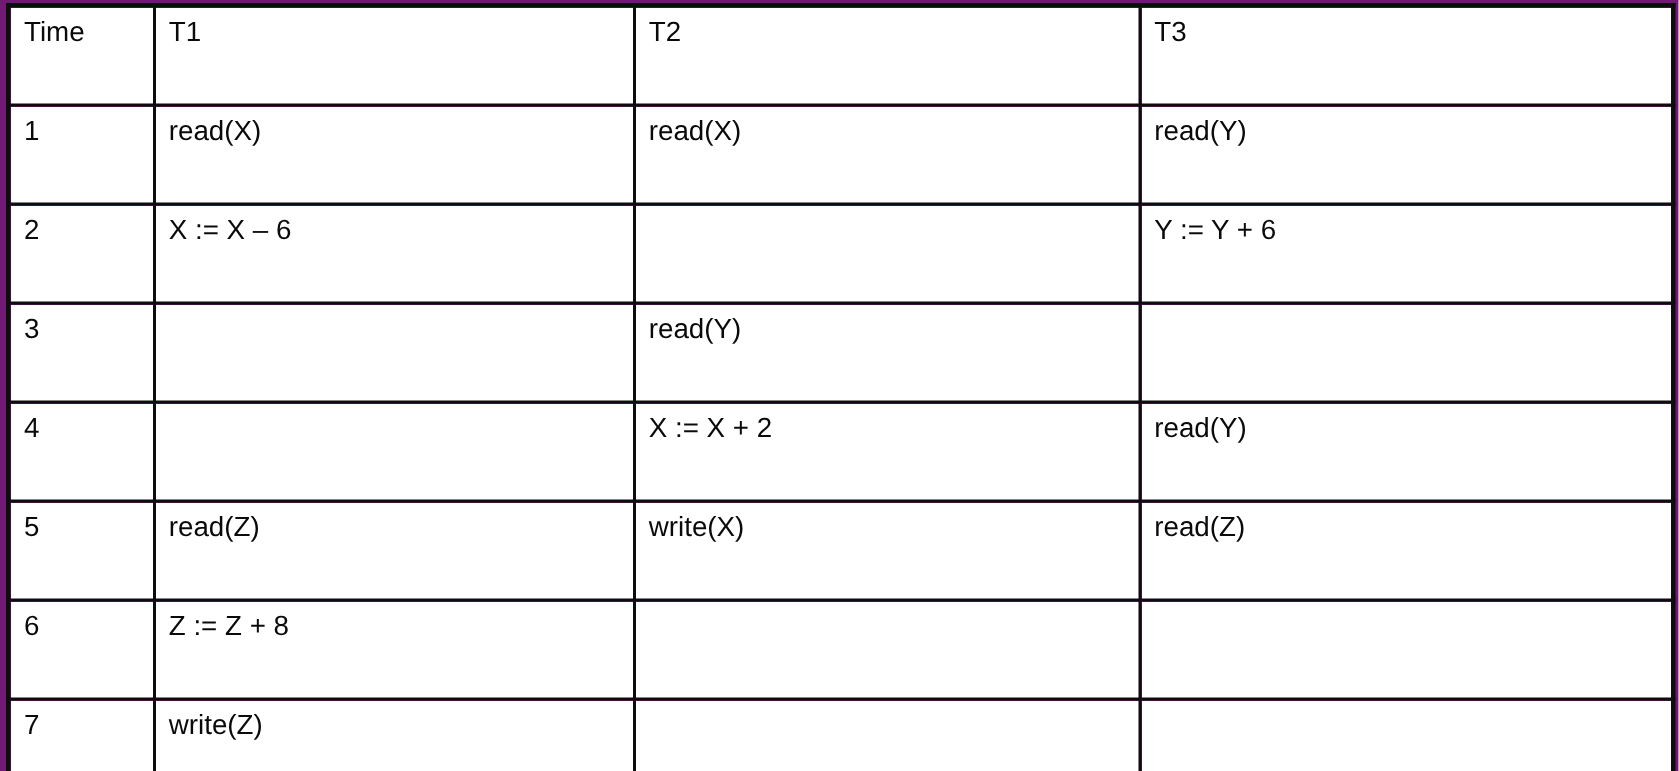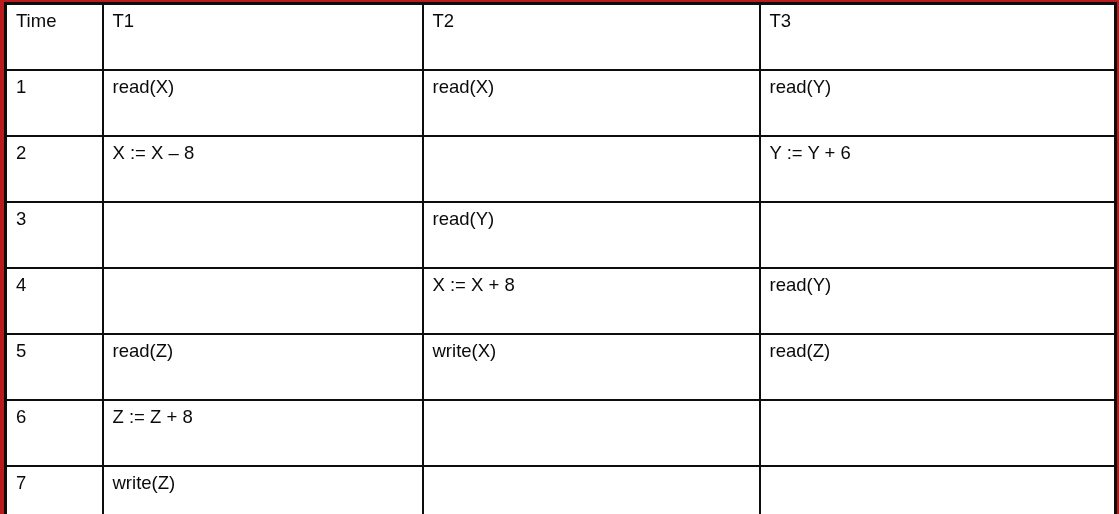--- a/index.html
+++ b/index.html
@@ -8,21 +8,21 @@
     background: #ffffff;
     width: 1119px;
     height: 514px;
     overflow: hidden;
     font-family: "Liberation Sans", sans-serif;
   }
   .page {
     position: relative;
     width: 1119px;
     height: 514px;
-    background: #b91c1c;
+    background: #701a75;
   }
   table.schedule {
     position: absolute;
     left: 4px;
     top: 2px;
     border-collapse: collapse;
     table-layout: fixed;
     width: 1110px;
     border: 3px solid #0d0d0d;
   }
@@ -71,34 +71,34 @@
     </thead>
     <tbody>
       <tr>
         <td class="time-col">1</td>
         <td>read(X)</td>
         <td>read(X)</td>
         <td>read(Y)</td>
       </tr>
       <tr>
         <td class="time-col">2</td>
-        <td>X := X – 8</td>
+        <td>X := X – 6</td>
         <td></td>
         <td>Y := Y + 6</td>
       </tr>
       <tr>
         <td class="time-col">3</td>
         <td></td>
         <td>read(Y)</td>
         <td></td>
       </tr>
       <tr>
         <td class="time-col">4</td>
         <td></td>
-        <td>X := X + 8</td>
+        <td>X := X + 2</td>
         <td>read(Y)</td>
       </tr>
       <tr>
         <td class="time-col">5</td>
         <td>read(Z)</td>
         <td>write(X)</td>
         <td>read(Z)</td>
       </tr>
       <tr>
         <td class="time-col">6</td>

